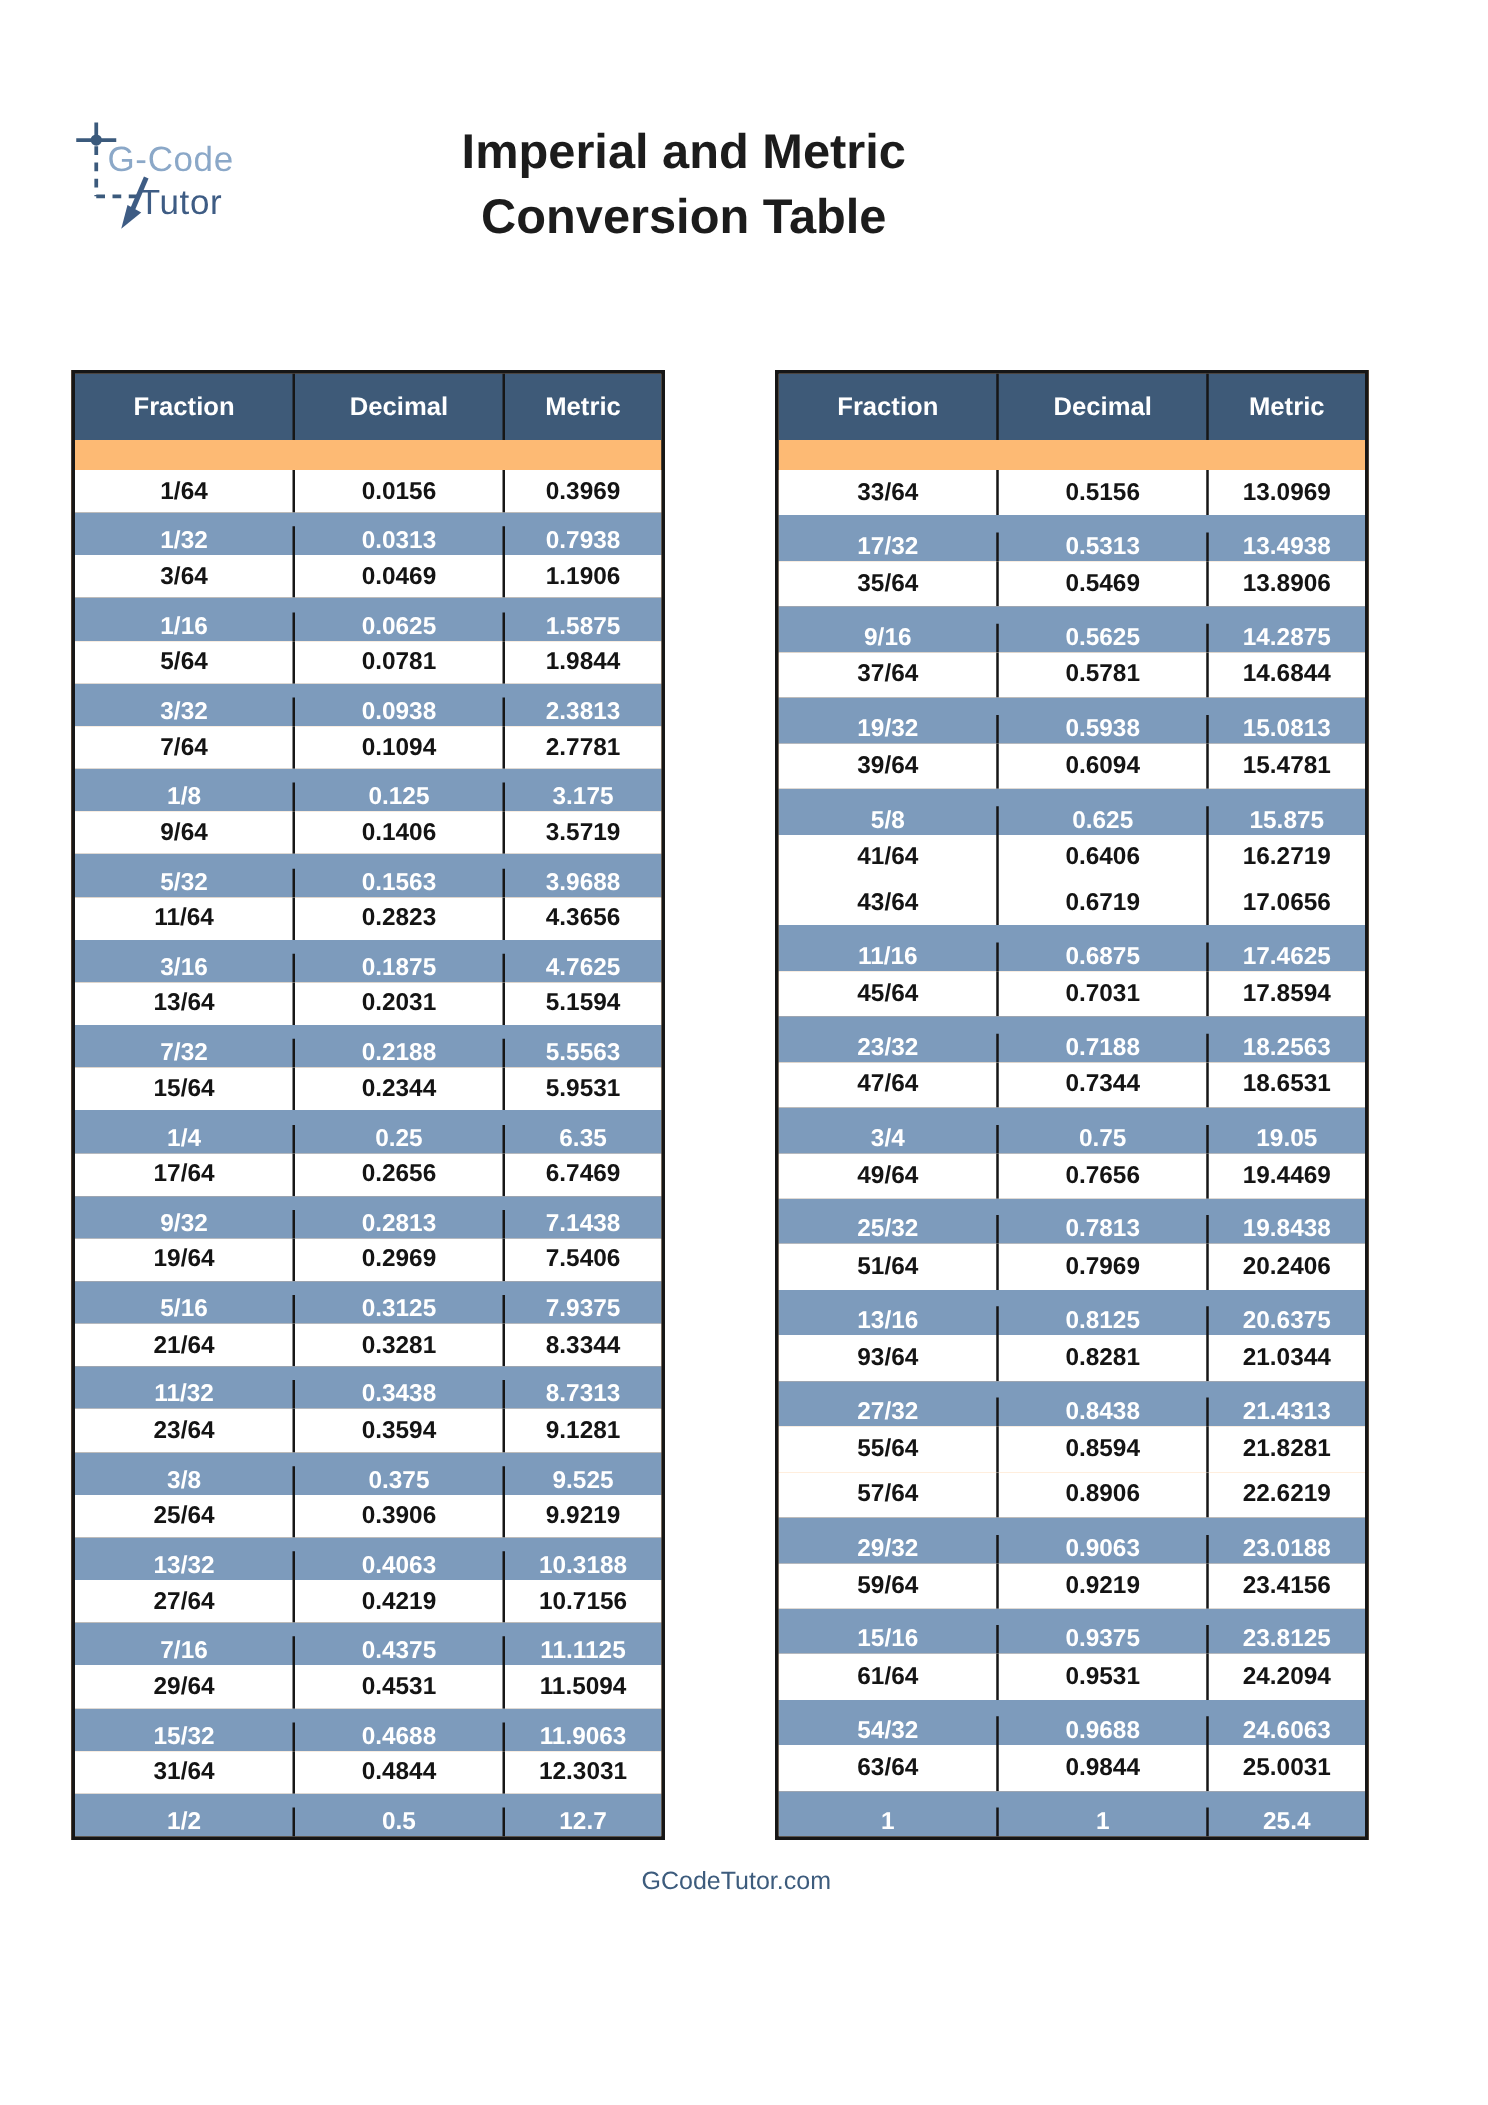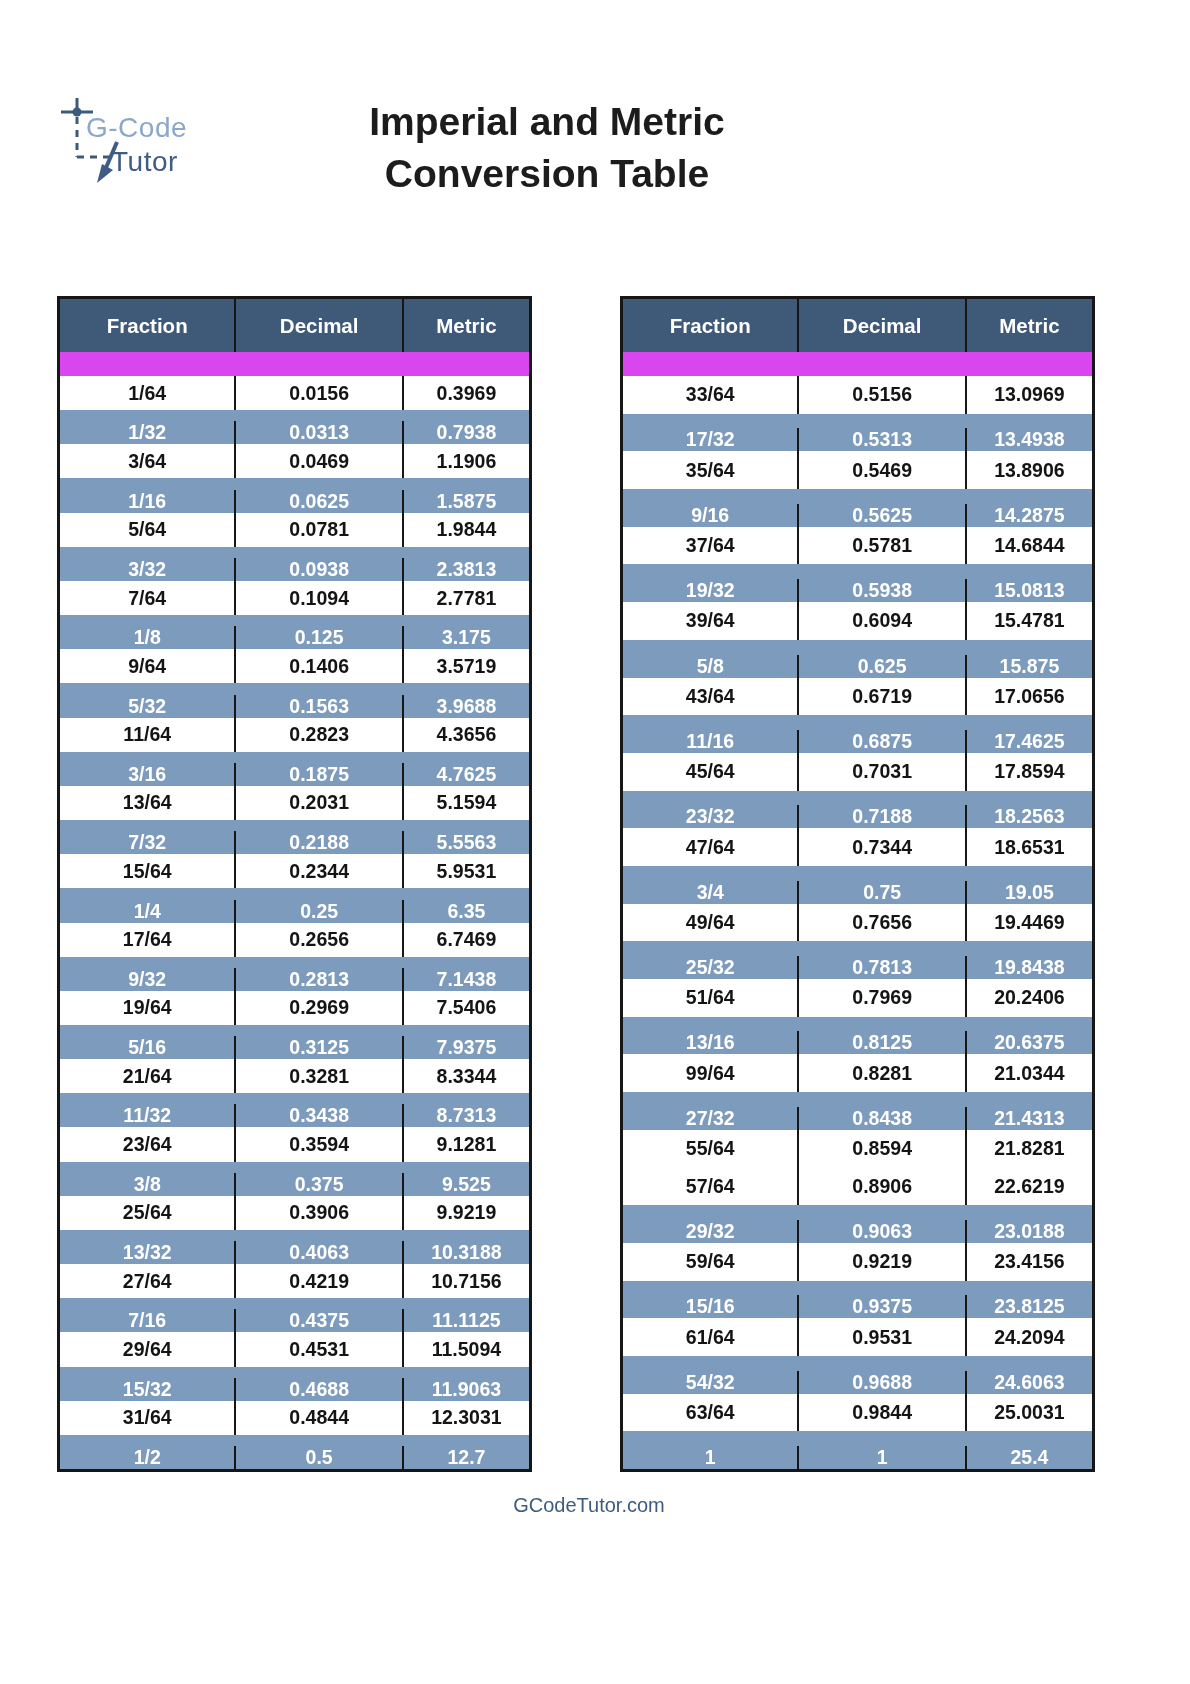--- a/index.html
+++ b/index.html
@@ -20,21 +20,21 @@
   }
   .page-title{
     position:absolute;top:96px;left:0;width:1190px;text-align:center;
     transform:translateX(-48px);
     font-size:39px;line-height:1.33;font-weight:700;color:#1c1c1c;
     letter-spacing:0px;
   }
   
   .conv-table{
     position:absolute;top:296px;width:475px;height:1176px;
-    border:3px solid #161616;box-sizing:border-box;background:#d946ef;
+    border:3px solid #161616;box-sizing:border-box;background:#fdba74;
     display:flex;flex-direction:column;
   }
   .conv-table.left{left:57px;}
   .conv-table.right{left:620px;}
   .thead{
     display:flex;height:53px;flex:0 0 53px;background:#3e5a78;
   }
   .tbody{display:flex;flex-direction:column;flex:1;margin-top:24px;}
   .trow{display:flex;flex:1;background:#ffffff;}
   .trow.alt{background:#7d9bbc;align-items:flex-end;}
@@ -291,20 +291,25 @@
         <div class="tcell">39/64</div>
         <div class="tcell">0.6094</div>
         <div class="tcell">15.4781</div>
       </div>
       <div class="trow alt">
         <div class="tcell">5/8</div>
         <div class="tcell">0.625</div>
         <div class="tcell">15.875</div>
       </div>
       <div class="trow">
+        <div class="tcell">41/64</div>
+        <div class="tcell">0.6406</div>
+        <div class="tcell">16.2719</div>
+      </div>
+      <div class="trow">
         <div class="tcell">43/64</div>
         <div class="tcell">0.6719</div>
         <div class="tcell">17.0656</div>
       </div>
       <div class="trow alt">
         <div class="tcell">11/16</div>
         <div class="tcell">0.6875</div>
         <div class="tcell">17.4625</div>
       </div>
       <div class="trow">
@@ -341,21 +346,21 @@
         <div class="tcell">51/64</div>
         <div class="tcell">0.7969</div>
         <div class="tcell">20.2406</div>
       </div>
       <div class="trow alt">
         <div class="tcell">13/16</div>
         <div class="tcell">0.8125</div>
         <div class="tcell">20.6375</div>
       </div>
       <div class="trow">
-        <div class="tcell">99/64</div>
+        <div class="tcell">93/64</div>
         <div class="tcell">0.8281</div>
         <div class="tcell">21.0344</div>
       </div>
       <div class="trow alt">
         <div class="tcell">27/32</div>
         <div class="tcell">0.8438</div>
         <div class="tcell">21.4313</div>
       </div>
       <div class="trow">
         <div class="tcell">55/64</div>

